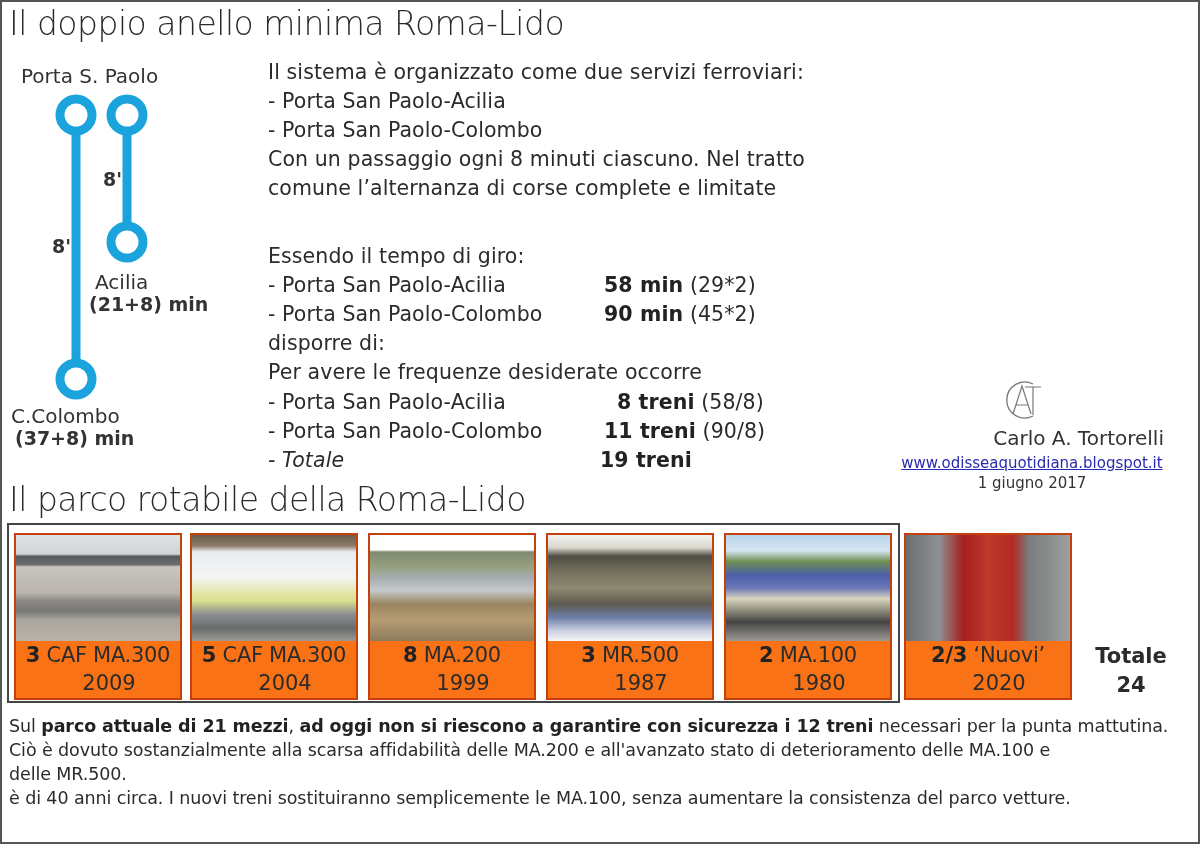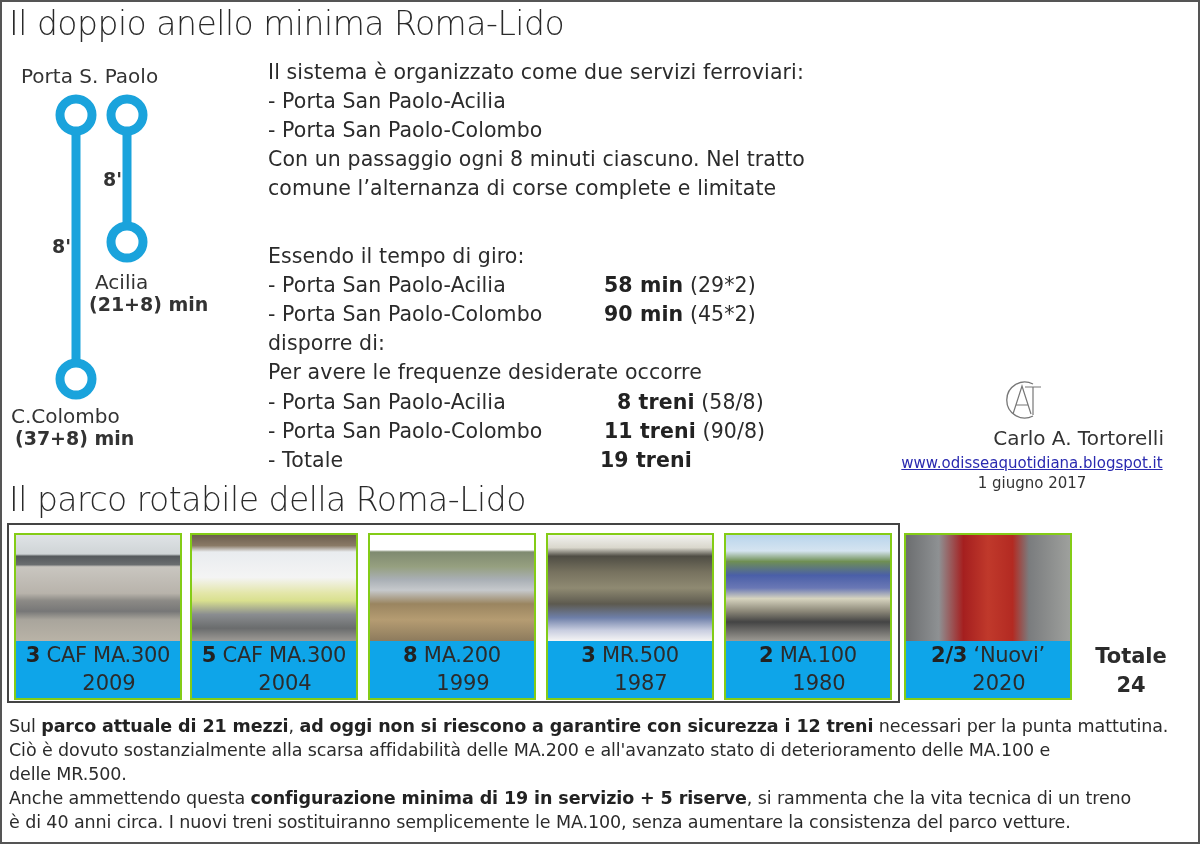--- a/index.html
+++ b/index.html
@@ -9,21 +9,21 @@
   .abs { position: absolute; }
   .title { font-size: 33px; font-weight: 300; letter-spacing: -0.5px; color: #2a2a2a; white-space: nowrap; }
   .txt { font-size: 20.5px; line-height: 29px; white-space: nowrap; color: #2b2b2b; letter-spacing: 0.1px; }
   .b { font-weight: bold; color: #222; }
   .diag-label { font-size: 20px; color: #333; white-space: nowrap; }
   .diag-bold { font-size: 19px; font-weight: bold; color: #333; white-space: nowrap; }
   .sig-name { font-size: 20px; color: #333; white-space: nowrap; text-align: right; }
   .sig-link { font-size: 15px; color: #2a2ab0; text-decoration: underline; white-space: nowrap; text-align: center; }
   .sig-date { font-size: 15px; color: #333; white-space: nowrap; text-align: center; }
   .group-box { position: absolute; left: 7px; top: 523px; width: 893px; height: 180px; border: 2px solid #444; }
-  .card { position: absolute; top: 533px; width: 168px; height: 167px; border: 2px solid #84cc16; background: #0ea5e9; }
+  .card { position: absolute; top: 533px; width: 168px; height: 167px; border: 2px solid #c2410c; background: #f97316; }
   .card .photo { position: absolute; left: 0; top: 0; width: 164px; height: 106px; overflow: hidden; }
   .card .cap1 { position: absolute; left: 0; width: 164px; top: 108px; font-size: 21px; text-align: center; white-space: nowrap; color: #2b2b2b; letter-spacing: -0.3px; }
   .card .cap2 { position: absolute; left: 0; width: 164px; top: 136px; font-size: 21px; text-align: center; white-space: nowrap; color: #2b2b2b; padding-left: 22px; }
   .totale { position: absolute; left: 1086px; top: 642px; width: 90px; text-align: center; font-size: 21px; font-weight: bold; line-height: 29px; color: #2b2b2b; }
   .bottom { position: absolute; left: 9px; top: 714px; width: 1185px; font-size: 17.5px; line-height: 24px; color: #2b2b2b; white-space: nowrap; letter-spacing: -0.1px; }
   .bottom p { margin: 0; }
 </style>
 </head>
 <body>
 
@@ -64,21 +64,21 @@
 <div class="abs txt" style="left:604px; top:300px;"><span class="b">90 min</span> <span>(45*2)</span></div>
 
 <div class="abs txt" style="left:268px; top:329px;">
   <div>disporre di:</div>
   <div>Per avere le frequenze desiderate occorre</div>
 </div>
 <div class="abs txt" style="left:268px; top:388px;">- Porta San Paolo-Acilia</div>
 <div class="abs txt" style="left:617px; top:388px;"><span class="b">8 treni</span> <span>(58/8)</span></div>
 <div class="abs txt" style="left:268px; top:417px;">- Porta San Paolo-Colombo</div>
 <div class="abs txt" style="left:604px; top:417px;"><span class="b">11 treni</span> <span>(90/8)</span></div>
-<div class="abs txt" style="left:268px; top:446px;">- Totale</div>
+<div class="abs txt" style="left:268px; top:446px;font-style:italic;">- Totale</div>
 <div class="abs txt" style="left:600px; top:446px;"><span class="b">19 treni</span></div>
 
 <svg class="abs" style="left:1003px; top:378px;" width="42" height="44">
   <path d="M30 6 A18 18 0 1 0 30 38" fill="none" stroke="#777" stroke-width="1.3"></path>
   <path d="M10 36 L19 8 L28 36 M13 27 L25 27" fill="none" stroke="#777" stroke-width="1.2"></path>
   <path d="M22 9 L38 9 M30 9 L30 37" fill="none" stroke="#777" stroke-width="1.2"></path>
 </svg>
 <div class="abs sig-name" style="left:900px; top:426px; width:264px;">Carlo A. Tortorelli</div>
 <div class="abs sig-link" style="left:860px; top:454px; width:344px;">www.odisseaquotidiana.blogspot.it</div>
 <div class="abs sig-date" style="left:900px; top:474px; width:264px;">1 giugno 2017</div>
@@ -125,15 +125,14 @@
 
 <div class="totale">
   <div>Totale</div>
   <div>24</div>
 </div>
 
 <div class="bottom">
   <p><span>Sul </span><span class="b">parco attuale di 21 mezzi</span><span>, </span><span class="b">ad oggi non si riescono a garantire con sicurezza i 12 treni</span><span> necessari per la punta mattutina.</span></p>
   <p>Ciò è dovuto sostanzialmente alla scarsa affidabilità delle MA.200 e all'avanzato stato di deterioramento delle MA.100 e</p>
   <p>delle MR.500.</p>
-  <p><span>Anche ammettendo questa </span><span class="b">configurazione minima di 19 in servizio + 5 riserve</span><span>, si rammenta che la vita tecnica di un treno</span></p>
   <p>è di 40 anni circa. I nuovi treni sostituiranno semplicemente le MA.100, senza aumentare la consistenza del parco vetture.</p>
 </div>
 
 </body></html>

